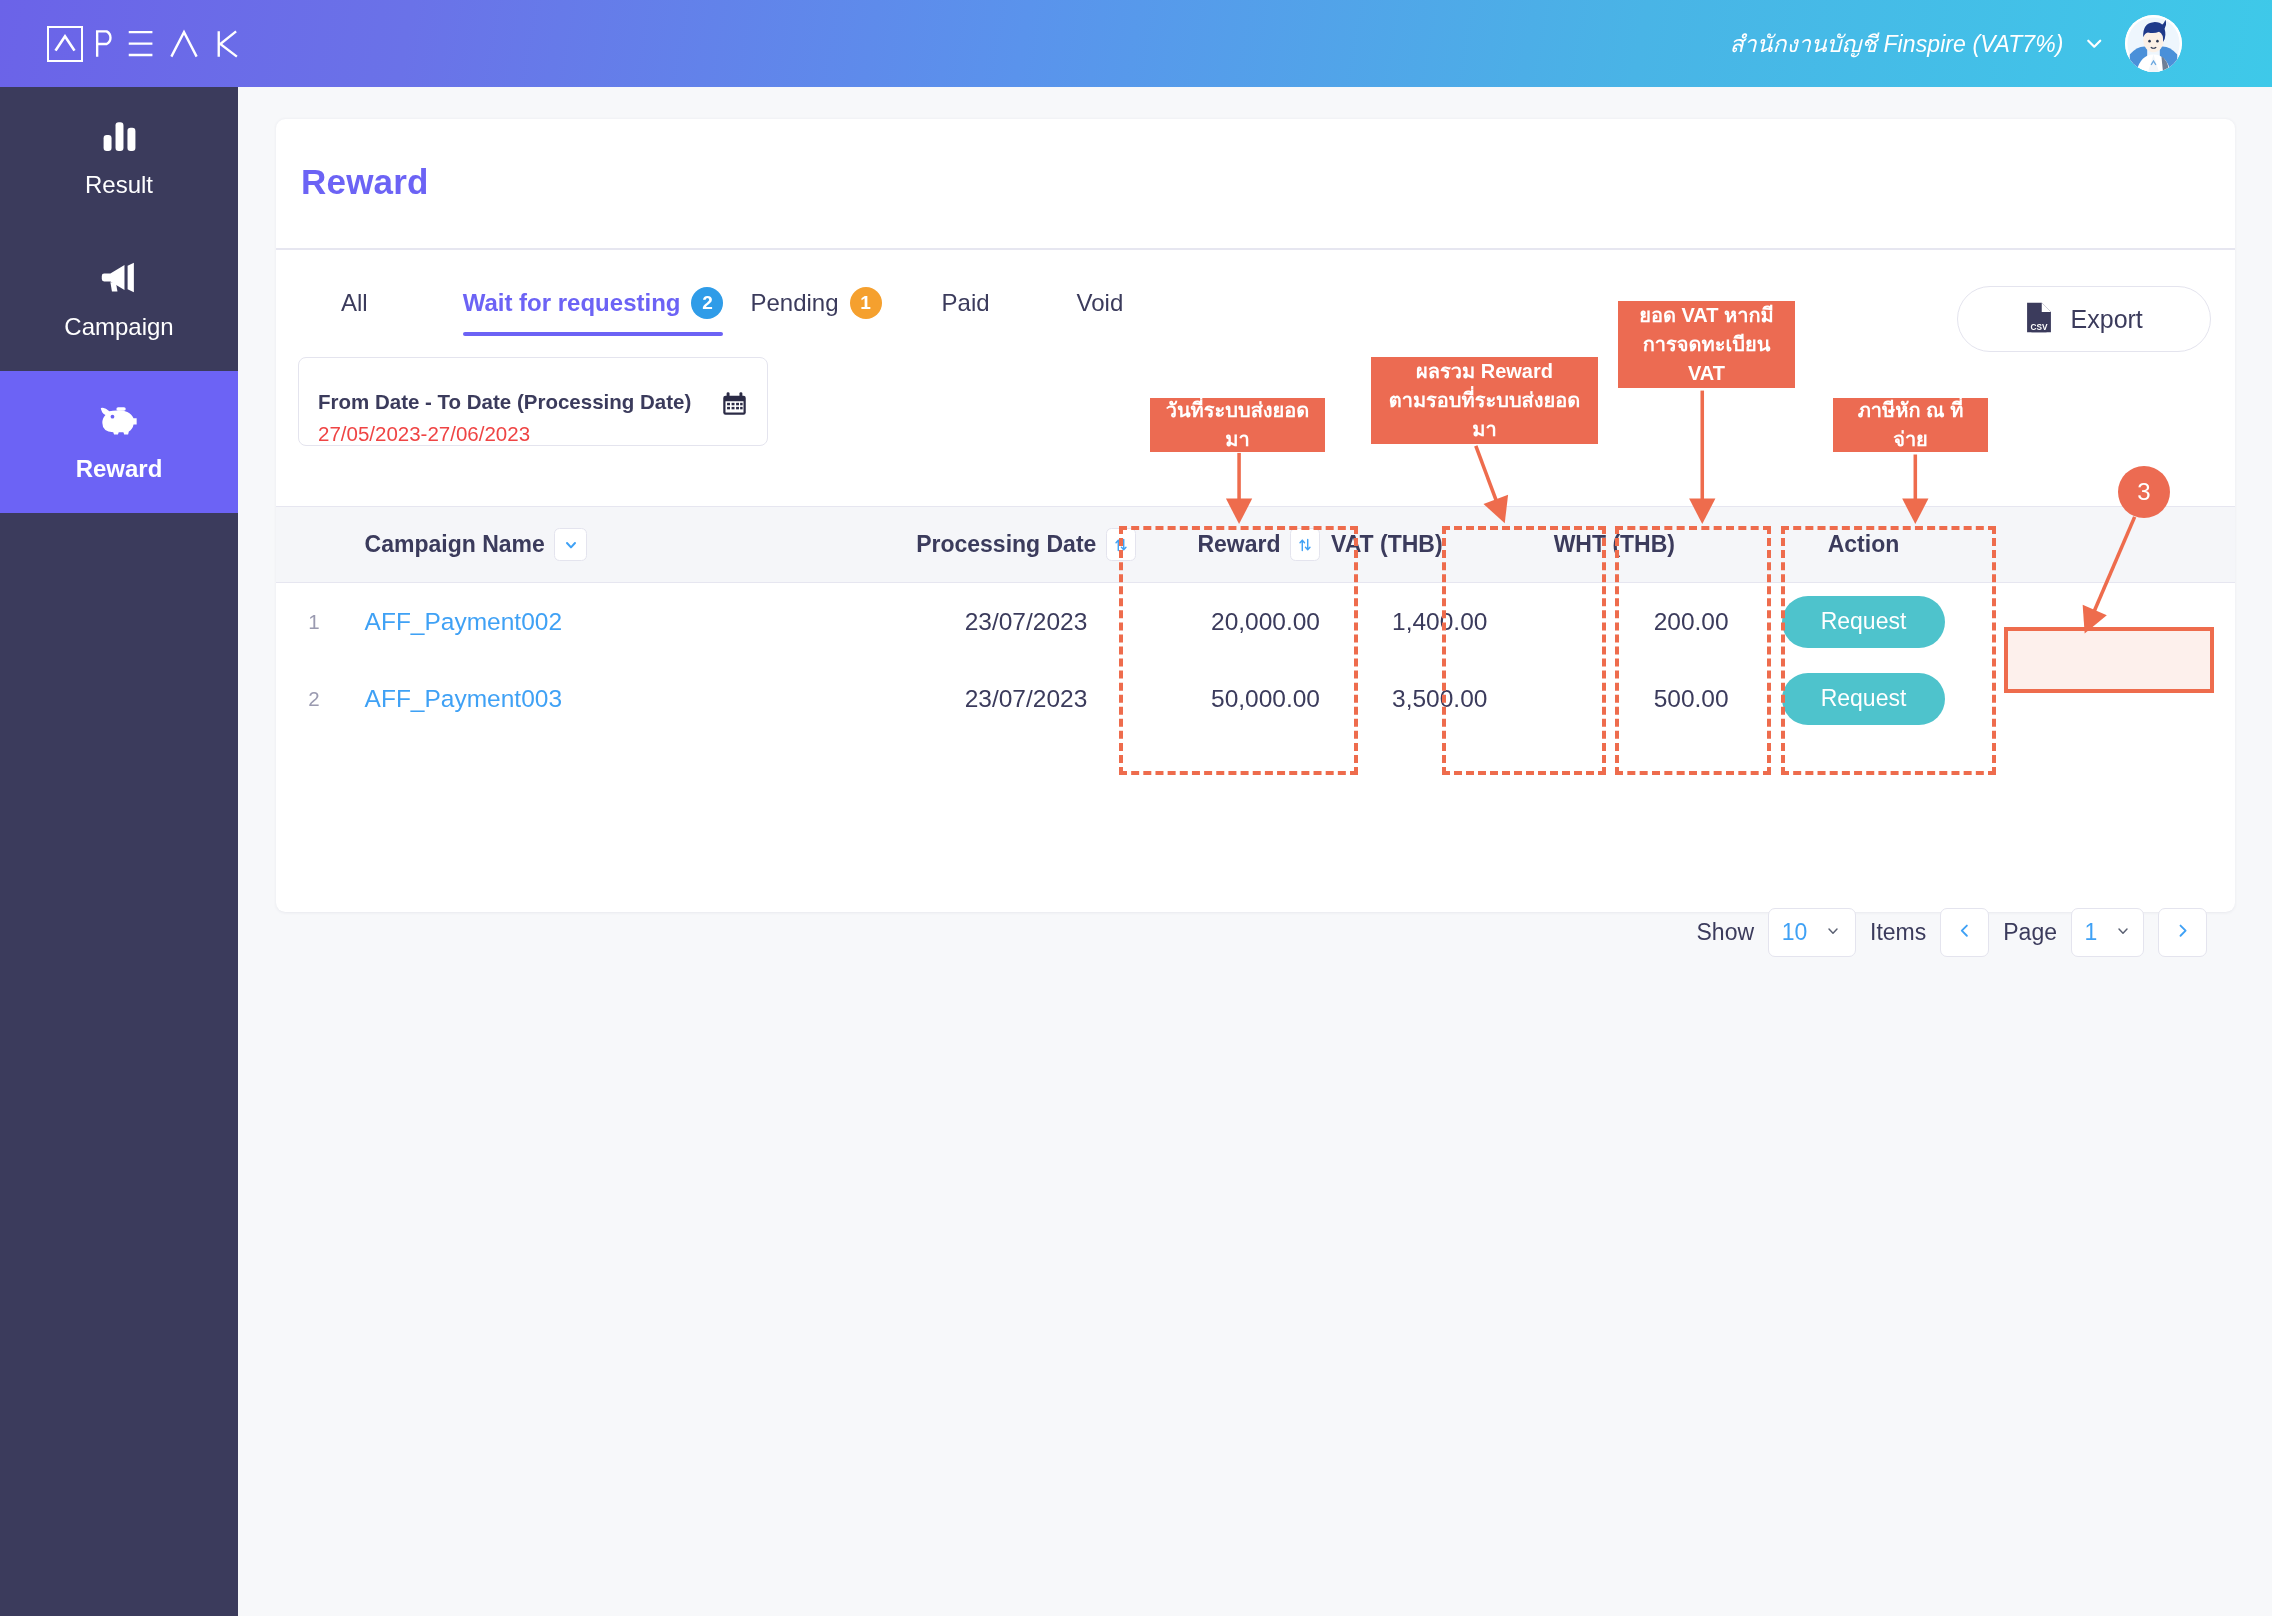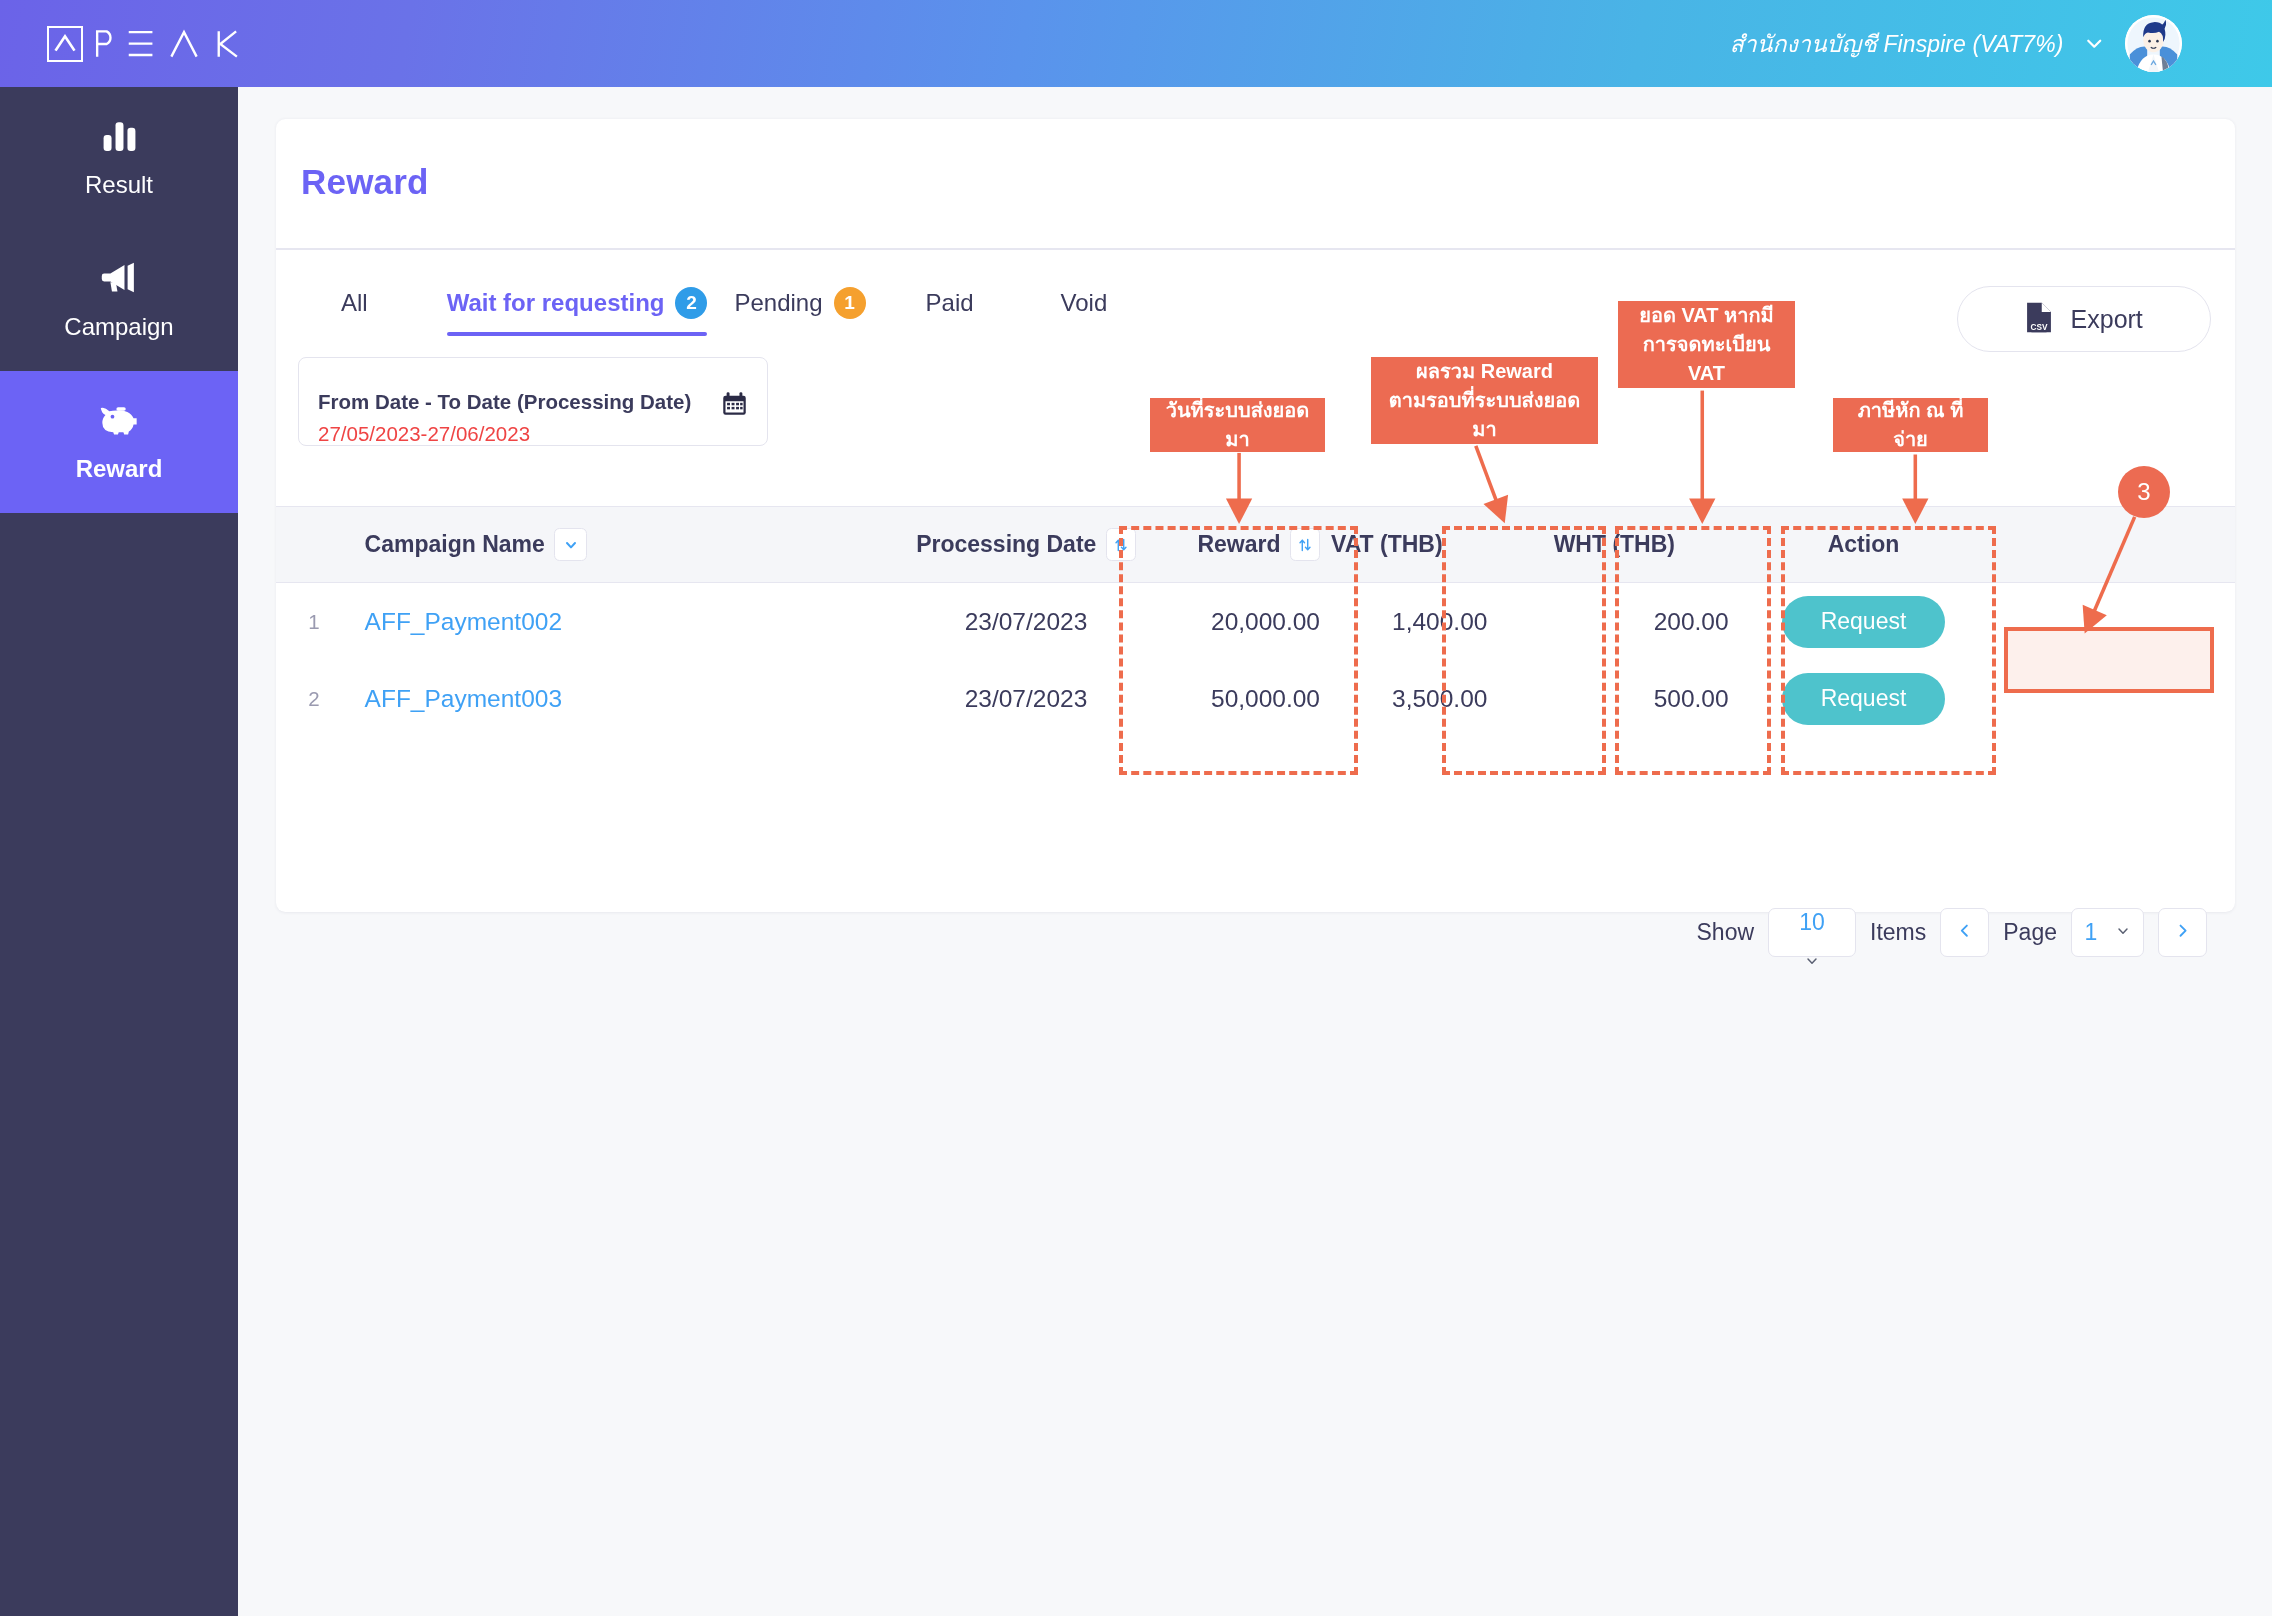--- a/index.html
+++ b/index.html
@@ -77,21 +77,21 @@
   
   .tabs {
     position: absolute; top: 155px; left: 65px;
     display: flex; align-items: center; gap: 0;
   }
   .tab {
     position: relative; display: flex; align-items: center; gap: 11px;
     font-size: 24px; color: #3b3b5c; padding: 12.6px 0 17.4px 0; cursor: pointer;
     white-space: nowrap;
   }
-  .tab.active { color: #6c63f5; font-weight: 700; }
+  .tab.active { color: #6c63f5; font-weight: 700; margin-left: 16px; }
   .tab.active::after {
     content: ""; position: absolute; left: 0; right: 0; bottom: 0;
     height: 4px; background: #6c63f5; border-radius: 2.4px;
   }
   .tab-gap-1 { width: 79px; }
   .tab-gap-2 { width: 27px; }
   .tab-gap-3 { width: 60px; }
   .tab-gap-4 { width: 87px; }
   .badge {
     min-width: 32px; height: 32px; padding: 0 4.7px; border-radius: 16px;
@@ -164,21 +164,21 @@
   
   .pager {
     position: absolute; top: 789px; right: 28px;
     display: flex; align-items: center; gap: 14px;
   }
   .pg-label { font-size: 23px; color: #3b3b5c; }
   .pg-select {
     height: 49px; border: 1.6px solid #e4e4ee; border-radius: 7px; background: #fff;
     display: flex; align-items: center; gap: 17.4px; padding: 0 12.6px; cursor: pointer;
   }
-  .pg-select.w1 { width: 88px; flex-direction: column; }
+  .pg-select.w1 { width: 88px; }
   .pg-select.w2 { width: 73px; }
   .pg-val { font-size: 23px; color: #3fa1f5; }
   .pg-arrow {
     width: 49px; height: 49px; border: 1.6px solid #e4e4ee; border-radius: 7px; background: #fff;
     display: flex; align-items: center; justify-content: center; cursor: pointer;
   }
 
   
   .ann-box {
     position: absolute; background: #ec6b52; color: #fff;

